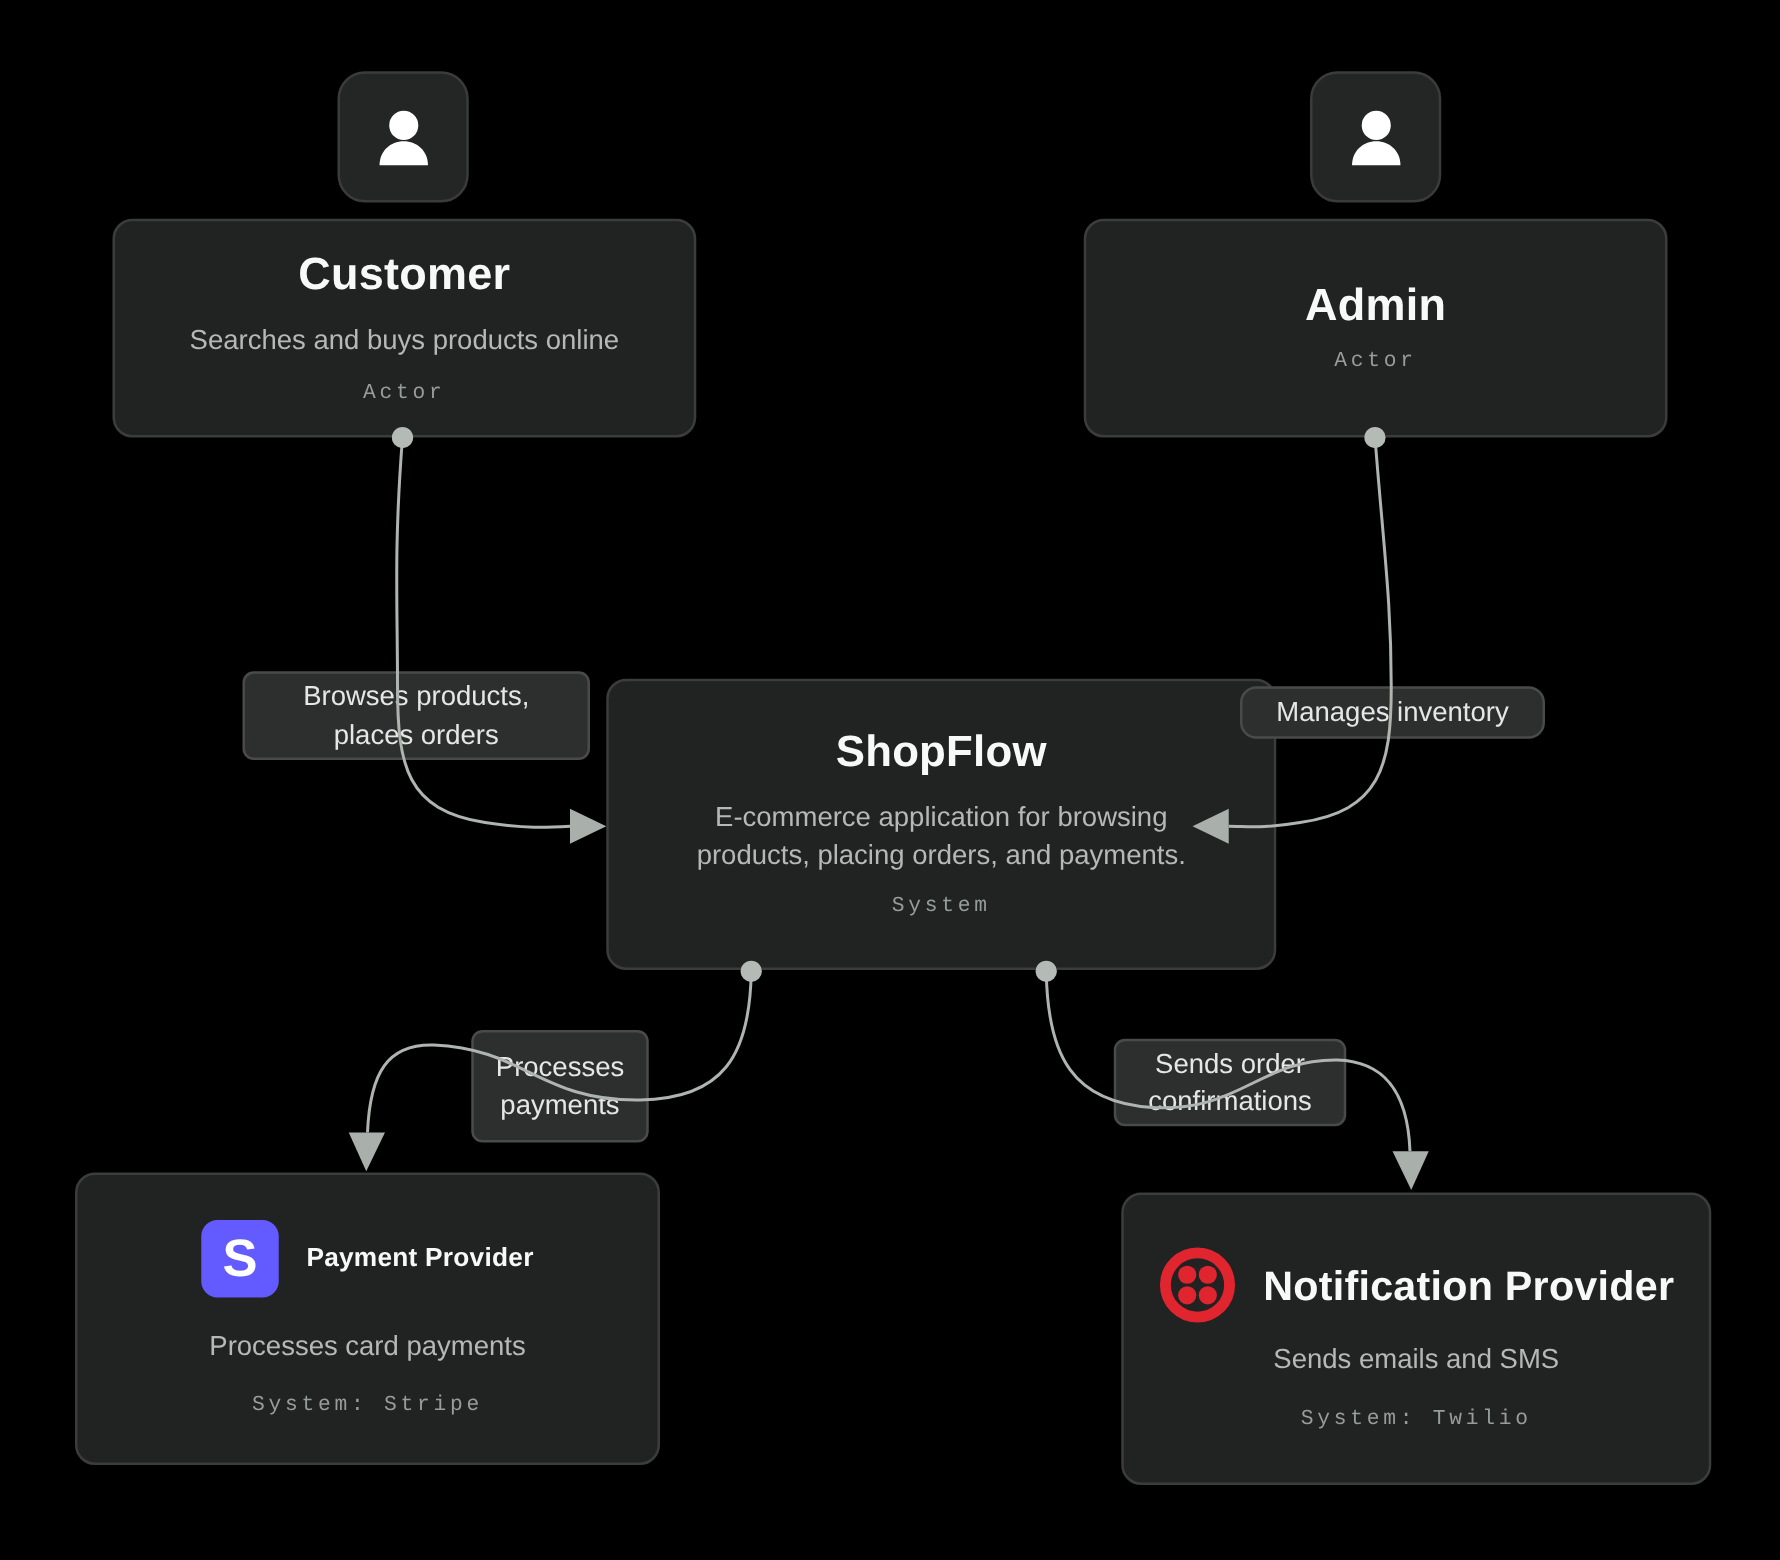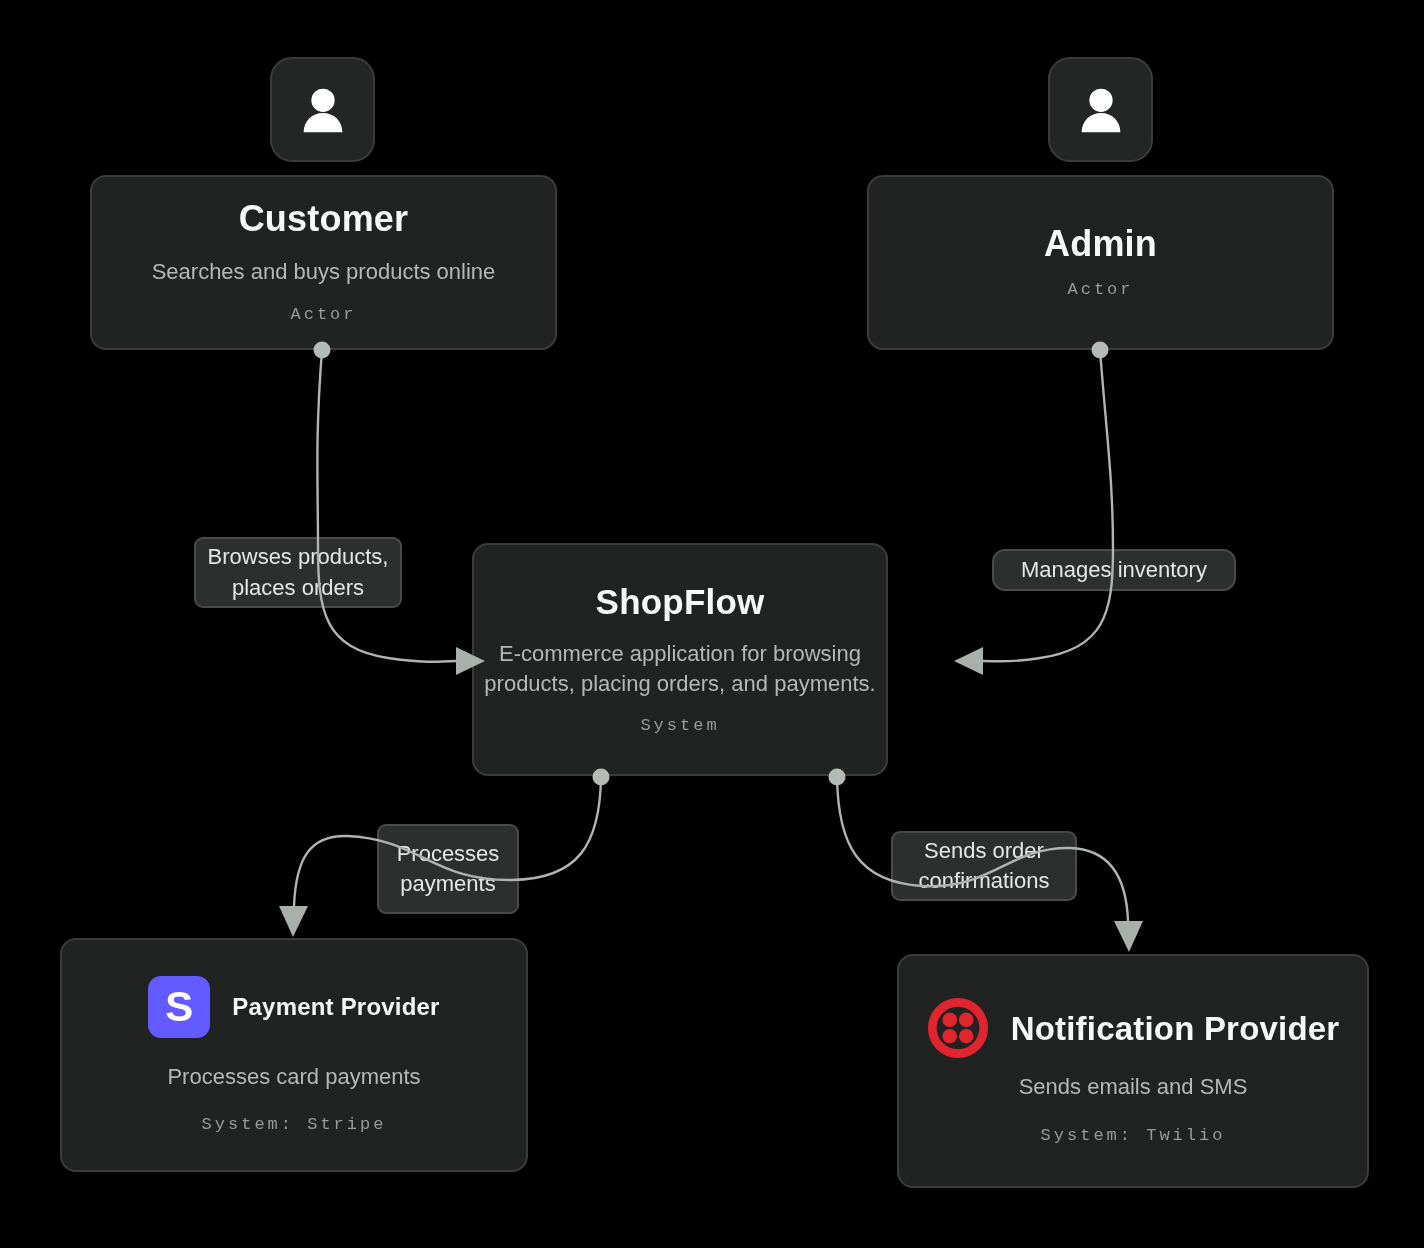--- a/index.html
+++ b/index.html
@@ -132,32 +132,32 @@
     <div class="node-title">Admin</div>
     <div class="node-tag">Actor</div>
   </div>
   <div class="icon-badge" style="left:1048px; top:57px;">
     <svg width="62" height="62" viewBox="0 0 64 64">
       <circle cx="32" cy="22" r="12" fill="#ffffff"></circle>
       <path d="M12 55 c0-12 9-20 20-20 s20 8 20 20 z" fill="#ffffff"></path>
     </svg>
   </div>
 
-  <div class="node" style="left:472px; top:543px; width:416px; height:233px;">
+  <div class="node" style="left:485px; top:543px; width:536px; height:233px;">
     <div class="node-title" style="font-size:35px;">ShopFlow</div>
     <div class="node-desc" style="max-width:432px;">E-commerce application for browsing products, placing orders, and payments.</div>
     <div class="node-tag">System</div>
   </div>
 
   <div class="node" style="left:60px; top:938px; width:468px; height:234px;">
     <div class="brand-row">
       <div class="stripe-badge">
         <span>S</span>
       </div>
-      <div class="node-title" style="font-size:24px;">Payment Provider</div>
+      <div class="node-title" style="font-size:21px;">Payment Provider</div>
     </div>
     <div class="node-desc" style="margin-top:24px;">Processes card payments</div>
     <div class="node-tag" style="margin-top:24px;">System: Stripe</div>
   </div>
 
   <div class="node" style="left:897px; top:954px; width:472px; height:234px;">
     <div class="brand-row">
       <div class="twilio-badge">
         <svg width="62" height="62" viewBox="0 0 64 64">
           <circle cx="32" cy="32" r="26.5" fill="none" stroke="#E1252F" stroke-width="9"></circle>
@@ -166,21 +166,21 @@
           <circle cx="23.5" cy="40.5" r="7.5" fill="#E1252F"></circle>
           <circle cx="40.5" cy="40.5" r="7.5" fill="#E1252F"></circle>
         </svg>
       </div>
       <div class="node-title" style="font-size:33px;">Notification Provider</div>
     </div>
     <div class="node-desc" style="margin-top:13px;">Sends emails and SMS</div>
     <div class="node-tag" style="margin-top:24px;">System: Twilio</div>
   </div>
 
-  <div class="chip" style="left:194px; top:537px; width:208px; height:71px;">
+  <div class="chip" style="left:194px; top:537px; width:278px; height:71px;">
     <span>Browses products,</span>
     <span>places orders</span>
   </div>
   <div class="chip" style="left:992px; top:549px; width:244px; height:42px;border-radius:13px;">
     <span>Manages inventory</span>
   </div>
   <div class="chip" style="left:377px; top:824px; width:142px; height:90px;">
     <span>Processes</span>
     <span>payments</span>
   </div>

